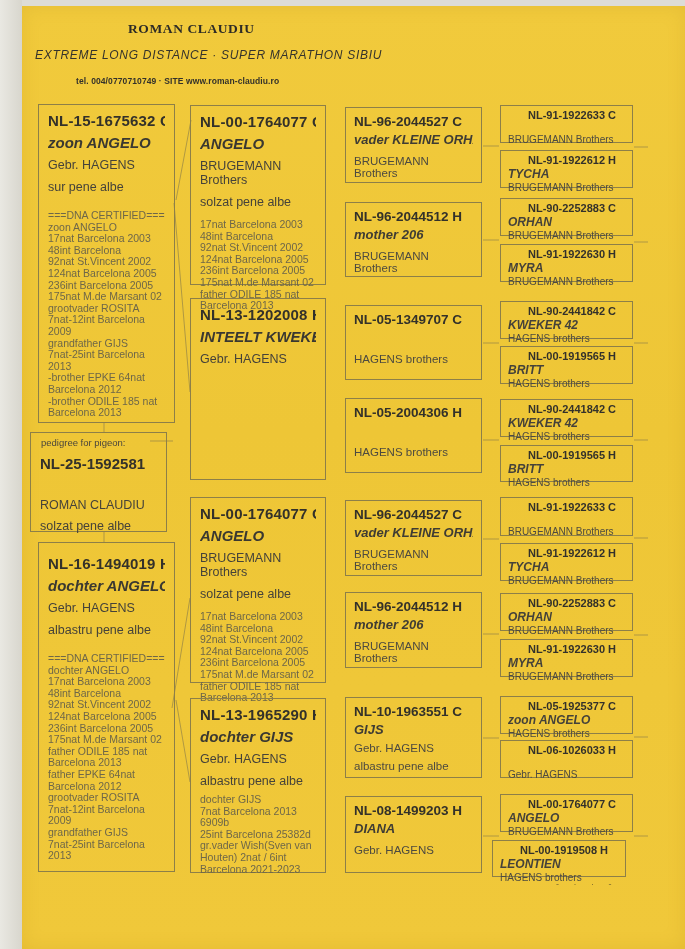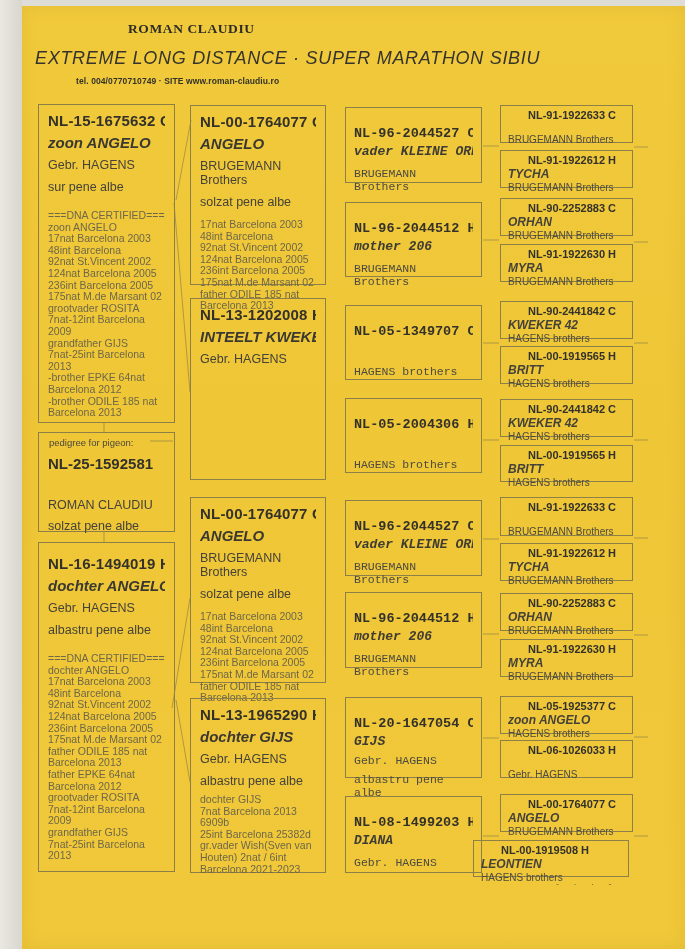--- a/index.html
+++ b/index.html
@@ -8,41 +8,41 @@
   .paper{position:absolute;left:22px;top:6px;width:663px;height:943px;
          background:linear-gradient(180deg,#f1ca3c 0%,#eec636 45%,#f0c83a 100%);
          box-shadow:inset 0 0 18px rgba(170,130,20,.18);}
   .edge{position:absolute;left:0;top:0;width:22px;height:949px;
         background:linear-gradient(90deg,#e9e8e2,#d8d6cd);}
   svg.connectors{position:absolute;left:0;top:0;pointer-events:none;}
   .box{position:absolute;border:1px solid #8d7f48;box-sizing:border-box;}
   
   .owner-title{position:absolute;font-family:"Liberation Serif",serif;font-weight:bold;
                font-size:13.5px;letter-spacing:.6px;color:#2e2c26;}
-  .tagline{position:absolute;font-style:italic;font-size:18px;letter-spacing:.7px;color:#35332c;font-weight:500;}
+  .tagline{position:absolute;font-style:italic;font-size:12px;letter-spacing:.7px;color:#35332c;font-weight:500;}
   .contact{position:absolute;font-weight:bold;font-size:8.5px;color:#33312b;letter-spacing:.1px;}
   
   .pad{padding:7px 9px;}
   .ring{font-weight:bold;font-size:15px;color:#33312a;letter-spacing:.2px;white-space:nowrap;overflow:hidden;}
   .name{font-weight:bold;font-style:italic;font-size:15px;color:#3a3831;margin-top:5px;white-space:nowrap;overflow:hidden;}
   .meta{font-size:12.5px;color:#45423a;margin-top:7px;}
   .desc{font-size:12.5px;color:#45423a;margin-top:8px;}
   .notes{font-size:10.5px;line-height:11.6px;color:#6e6749;margin-top:10px;white-space:pre-line;}
   .notes.sp{margin-top:16px;}
   
   .subj-label{font-size:9.5px;color:#4a463c;padding:4px 0 0 10px;}
   .subj-ring{font-weight:bold;font-size:15px;color:#33312a;margin:7px 0 0 9px;}
   .subj-owner{font-size:12.5px;color:#45423a;margin:26px 0 0 9px;}
   .subj-desc{font-size:12.5px;color:#45423a;margin:7px 0 0 9px;}
   
   .ring3{font-weight:bold;font-size:13.5px;color:#33312a;white-space:nowrap;overflow:hidden;}
   .name3{font-weight:bold;font-style:italic;font-size:13px;color:#3f3c34;margin-top:3px;min-height:16px;white-space:nowrap;overflow:hidden;}
   .meta3{font-size:11.5px;color:#4d4a40;margin-top:7px;}
   .desc3{font-size:11.5px;color:#4d4a40;margin-top:6px;}
-  .pad3{padding:18px 8px;font-family:Liberation Mono, monospace;}
+  .pad3{padding:6px 8px;}
   
   .pad4{padding:3px 7px;}
   .ring4{font-weight:bold;font-size:11px;color:#33312b;white-space:nowrap;overflow:hidden;padding-left:20px;}
   .name4{font-weight:bold;font-style:italic;font-size:12px;color:#45423a;min-height:11px;margin-top:1px;white-space:nowrap;overflow:hidden;}
   .meta4{font-size:10px;color:#4d4a40;margin-top:1px;white-space:nowrap;overflow:hidden;}
   .footer-marks{position:absolute;left:556px;top:879px;font-size:9px;letter-spacing:6px;color:rgba(60,55,40,.65);}
 </style>
 </head>
 <body>
 
@@ -98,21 +98,21 @@
 grootvader ROSITA
 7nat-12int Barcelona 2009
 grandfather GIJS
 7nat-25int Barcelona 2013
 -brother EPKE 64nat
 Barcelona 2012
 -brother ODILE 185 nat
 Barcelona 2013</div>
   </div>
 
-  <div class="box" style="left:38px;top:432px;width:137px;height:100px;">
+  <div class="box" style="left:30px;top:432px;width:137px;height:100px;">
     <div class="subj-label">pedigree for pigeon:</div>
     <div class="subj-ring">NL-25-1592581</div>
     <div class="subj-owner">ROMAN CLAUDIU</div>
     <div class="subj-desc">solzat pene albe</div>
   </div>
 
   <div class="box pad" style="left:38px;top:542px;width:137px;height:330px;padding-top:12px;">
     <div class="ring">NL-16-1494019 H</div>
     <div class="name">dochter ANGELO</div>
     <div class="meta">Gebr. HAGENS</div>
@@ -205,21 +205,21 @@
     <div class="ring3">NL-96-2044527 C</div>
     <div class="name3">vader KLEINE ORHA</div>
     <div class="meta3">BRUGEMANN Brothers</div>
   </div>
   <div class="box pad3" style="left:345px;top:592px;width:137px;height:76px;">
     <div class="ring3">NL-96-2044512 H</div>
     <div class="name3">mother 206</div>
     <div class="meta3">BRUGEMANN Brothers</div>
   </div>
   <div class="box pad3" style="left:345px;top:697px;width:137px;height:81px;">
-    <div class="ring3">NL-20-1647054 C</div>
+    <div class="ring3">NL-10-1963551 C</div>
     <div class="name3">GIJS</div>
     <div class="meta3" style="margin-top:4px;">Gebr. HAGENS</div>
     <div class="desc3">albastru pene albe</div>
   </div>
   <div class="box pad3" style="left:345px;top:796px;width:137px;height:77px;">
     <div class="ring3">NL-08-1499203 H</div>
     <div class="name3">DIANA</div>
     <div class="meta3">Gebr. HAGENS</div>
   </div>
 
@@ -291,20 +291,20 @@
   <div class="box pad4" style="left:500px;top:740px;width:133px;height:38px;">
     <div class="ring4">NL-06-1026033 H</div>
     <div class="name4"></div>
     <div class="meta4">Gebr. HAGENS</div>
   </div>
   <div class="box pad4" style="left:500px;top:794px;width:133px;height:38px;">
     <div class="ring4">NL-00-1764077 C</div>
     <div class="name4">ANGELO</div>
     <div class="meta4">BRUGEMANN Brothers</div>
   </div>
-  <div class="box pad4" style="left:473px;top:840px;width:156px;height:37px;">
+  <div class="box pad4" style="left:492px;top:840px;width:134px;height:37px;">
     <div class="ring4">NL-00-1919508 H</div>
     <div class="name4">LEONTIEN</div>
     <div class="meta4">HAGENS brothers</div>
   </div>
 
   <div class="footer-marks">-  ·  ·  -</div>
 </div>
 
 </body></html>

